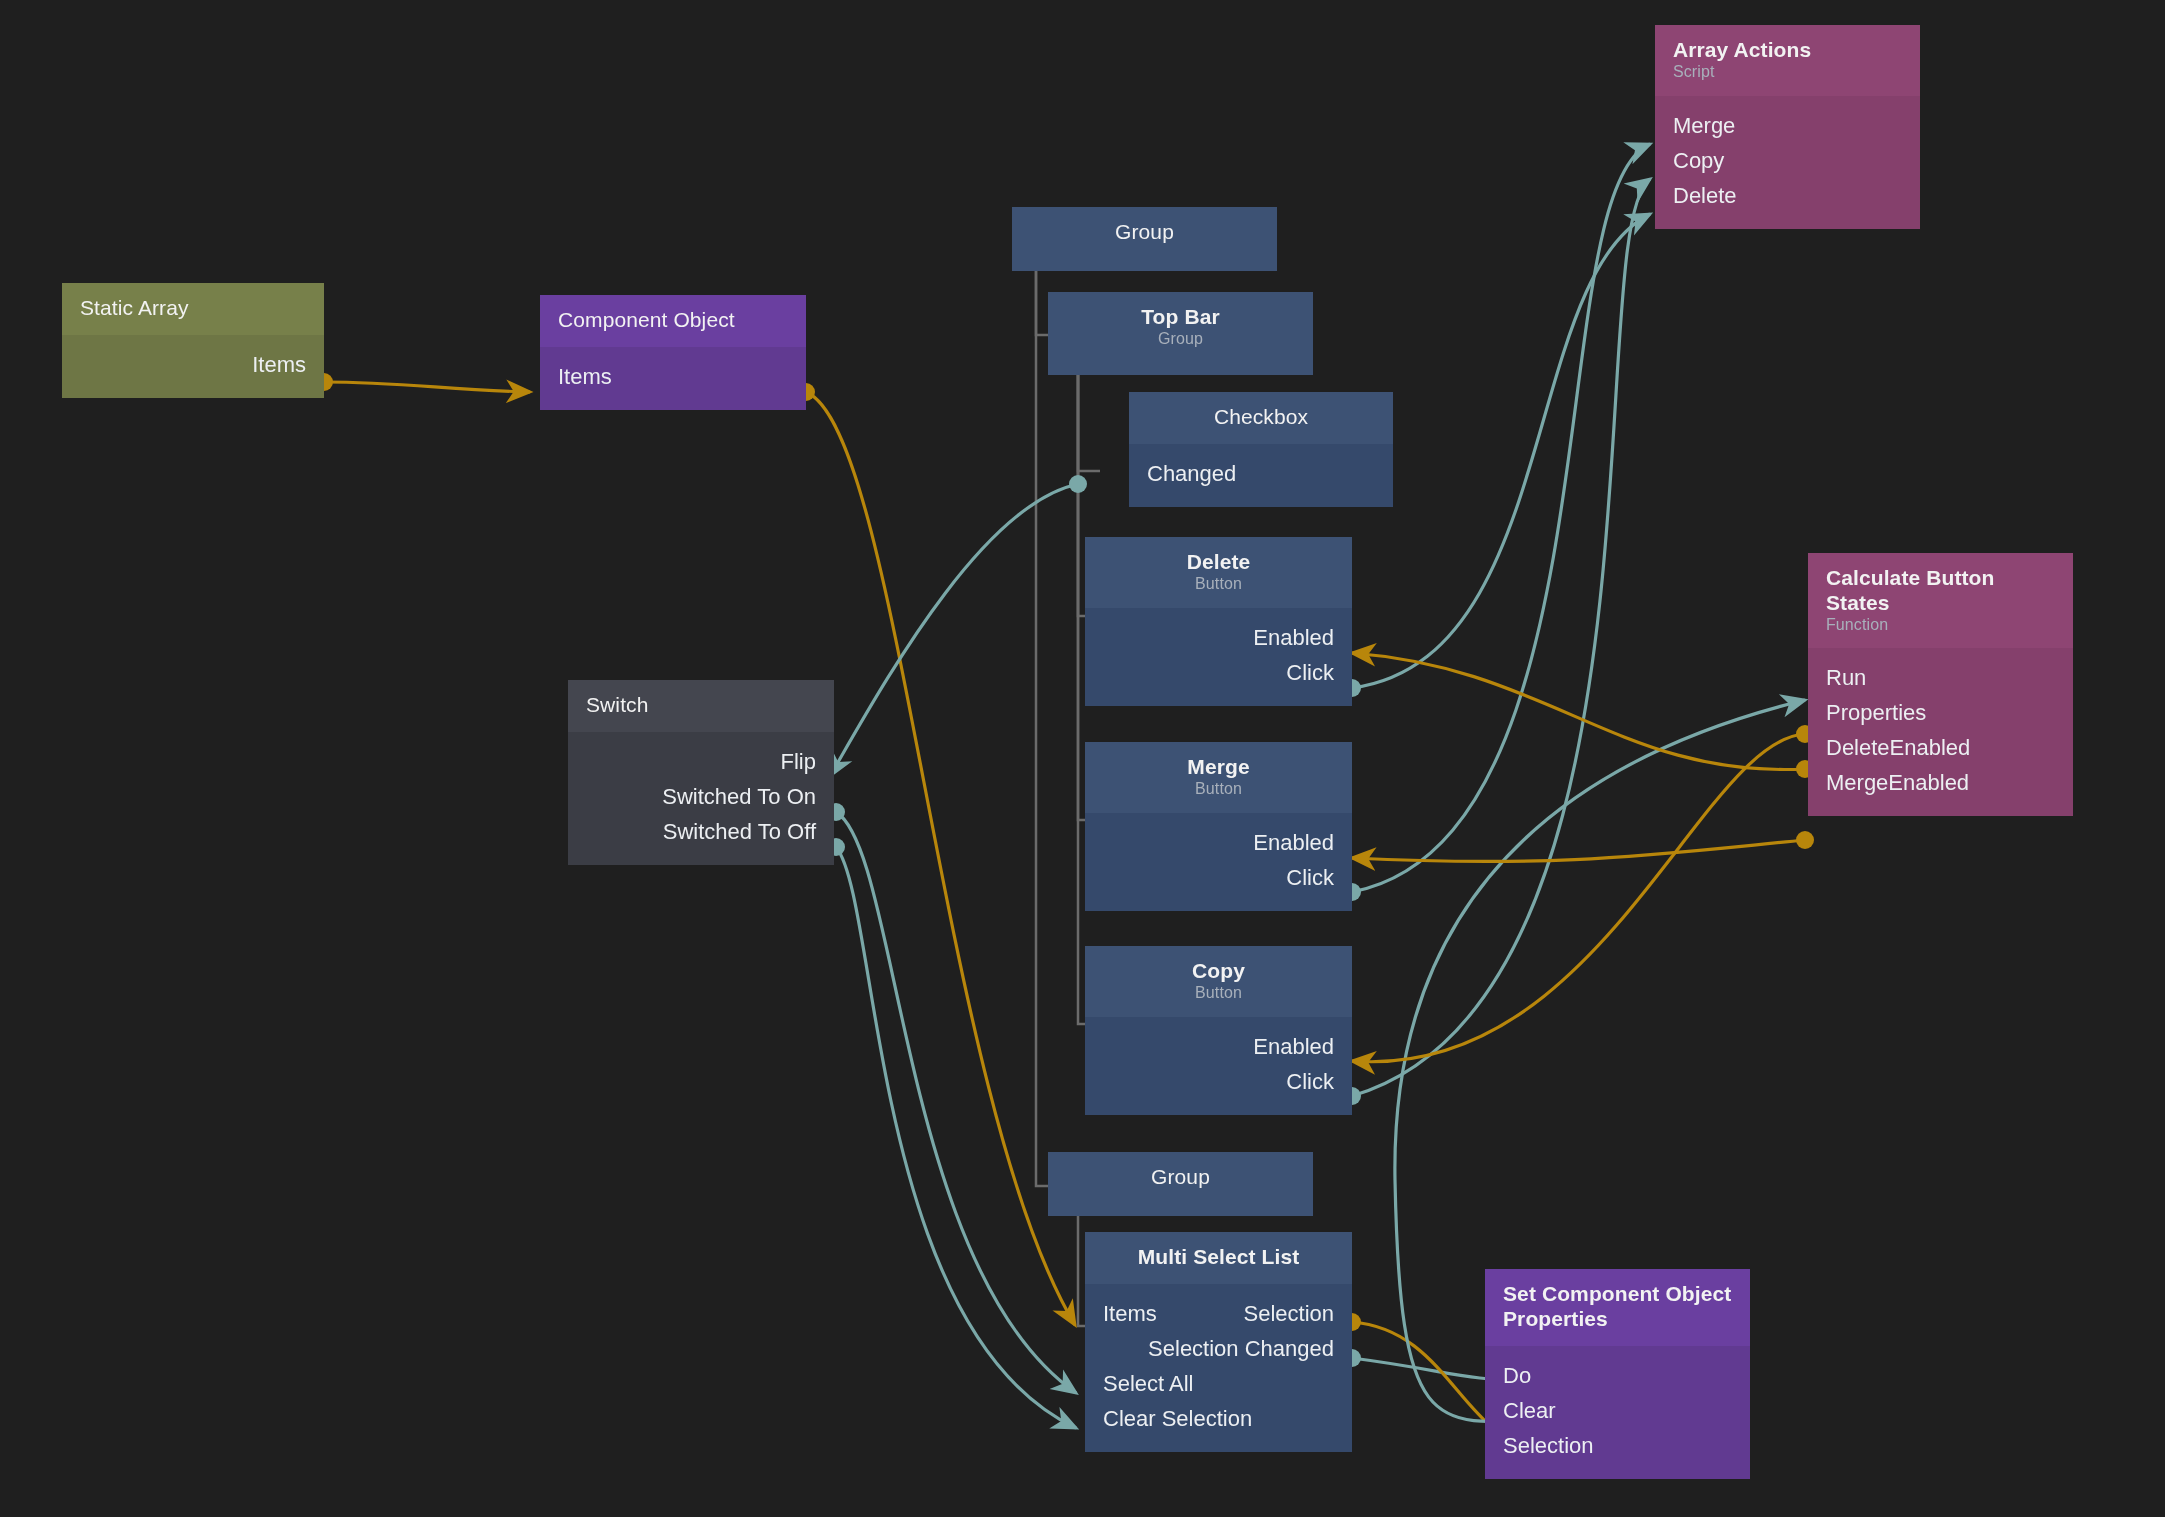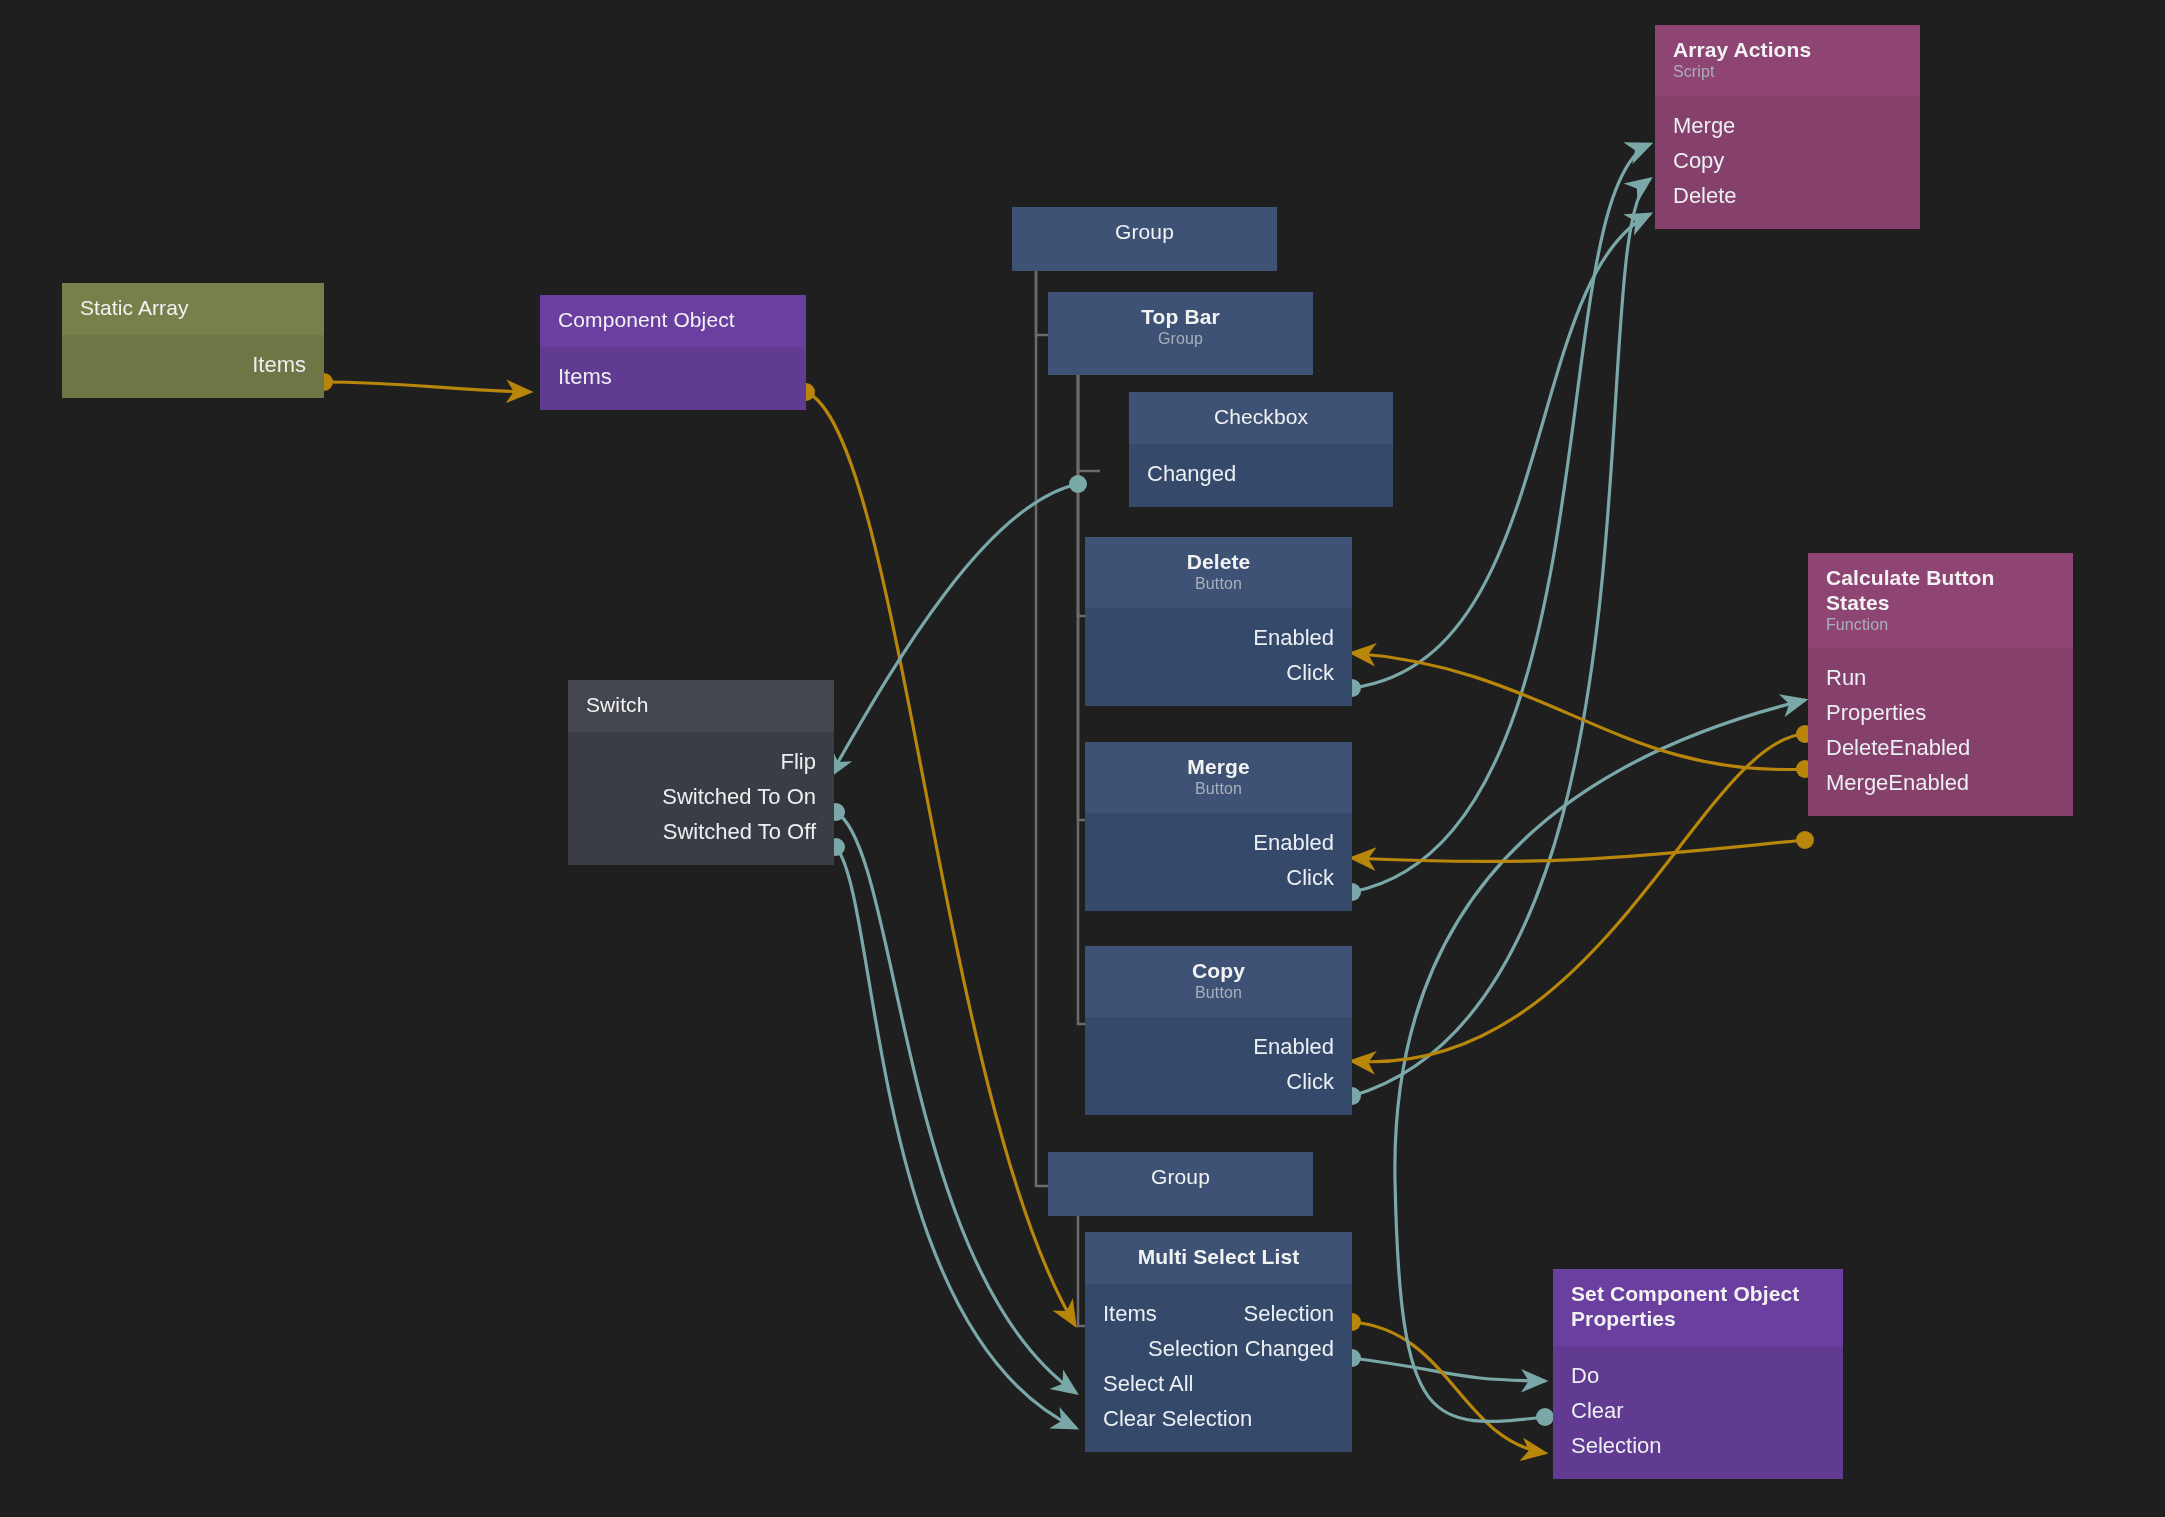--- a/index.html
+++ b/index.html
@@ -303,21 +303,21 @@
         <div class="node-subtitle">Function</div>
       </div>
       <div class="node-body">
         <div class="port in">Run</div>
         <div class="port in">Properties</div>
         <div class="port in">DeleteEnabled</div>
         <div class="port in">MergeEnabled</div>
       </div>
     </div>
 
-    <div class="node theme-purple" style="left:1553px; top:1269px; width:290px;">
+    <div class="node theme-purple" style="left:1485px; top:1269px; width:265px;">
       <div class="node-header">
         <div class="node-title bold">Set Component Object Properties</div>
       </div>
       <div class="node-body">
         <div class="port in">Do</div>
         <div class="port in">Clear</div>
         <div class="port in">Selection</div>
       </div>
     </div>
 

